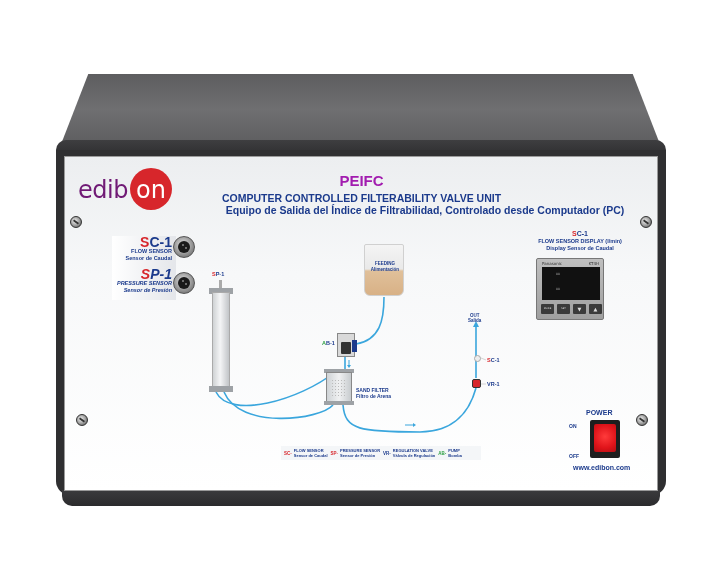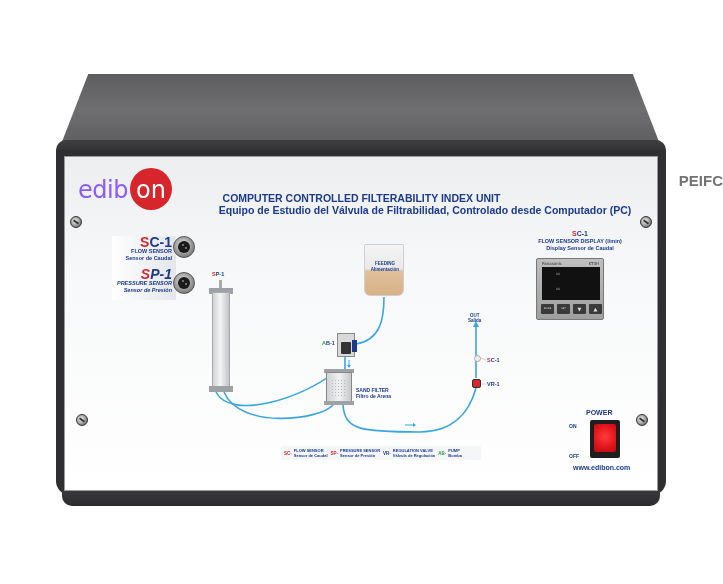--- a/index.html
+++ b/index.html
@@ -42,35 +42,35 @@
     border: 1px solid #333;
   }
   .screw::after {
     content: ""; position: absolute; left: 2px; top: 4px; width: 6px; height: 2px;
     background: #333; transform: rotate(35deg);
   }
 
   
   .logo { position: absolute; left: 78px; top: 168px; width: 100px; height: 44px; }
   .logo-text {
-    position: absolute; left: 0; top: 8px; font-size: 24px; color: #8b5cf6;
+    position: absolute; left: 0; top: 8px; font-size: 24px; color: #701a75;
     font-family: "DejaVu Sans", sans-serif; letter-spacing: -0.5px; font-weight: normal;
   }
   .logo-circle {
     position: absolute; left: 52px; top: 0; width: 42px; height: 42px; border-radius: 50%;
     background: #d7262b;
   }
   .logo-on {
     position: absolute; left: 58px; top: 8px; font-size: 24px; color: #fff;
     font-family: "DejaVu Sans", sans-serif;
   }
 
   .title-main {
-    position: absolute; left: 0; width: 723px; top: 172px; text-align: right;
-    font-family: "Liberation Sans", sans-serif; font-weight: bold; color: #737373; font-size: 15px;
+    position: absolute; left: 0; width: 723px; top: 172px; text-align: center;
+    font-family: "Liberation Sans", sans-serif; font-weight: bold; color: #a21caf; font-size: 15px;
   }
   .title-sub {
     position: absolute; left: 0; width: 723px; top: 192px; text-align: center;
     font-family: "Liberation Sans", sans-serif; font-weight: bold; color: #1b3a8c; font-size: 10.5px;
   }
   .title-es {
     position: absolute; left: 175px; width: 500px; top: 204px; text-align: center;
     font-family: "Liberation Sans", sans-serif; font-weight: bold; color: #1b3a8c; font-size: 10.5px;
   }
 
@@ -238,22 +238,22 @@
 <div class="screw" style="left:76px; top:414px;"></div>
 <div class="screw" style="left:636px; top:414px;"></div>
 
 <div class="logo">
   <div class="logo-circle"></div>
   <span class="logo-text">edib</span>
   <span class="logo-on">on</span>
 </div>
 
 <div class="title-main">PEIFC</div>
-<div class="title-sub">COMPUTER CONTROLLED FILTERABILITY INDEX UNIT</div>
-<div class="title-es">Equipo de Estudio del Válvula de Filtrabilidad, Controlado desde Computador (PC)</div>
+<div class="title-sub">COMPUTER CONTROLLED FILTERABILITY VALVE UNIT</div>
+<div class="title-es">Equipo de Salida del Índice de Filtrabilidad, Controlado desde Computador (PC)</div>
 
 <div class="sensor-tag" style="top:236px;">
   <span class="code"><span class="red">S</span><span>C-1</span></span>
   <span class="en">FLOW SENSOR</span>
   <span class="es">Sensor de Caudal</span>
 </div>
 <div class="connector" style="left:173px; top:236px;"></div>
 
 <div class="sensor-tag" style="top:268px;font-style:italic;">
   <span class="code"><span class="red">S</span><span>P-1</span></span>

